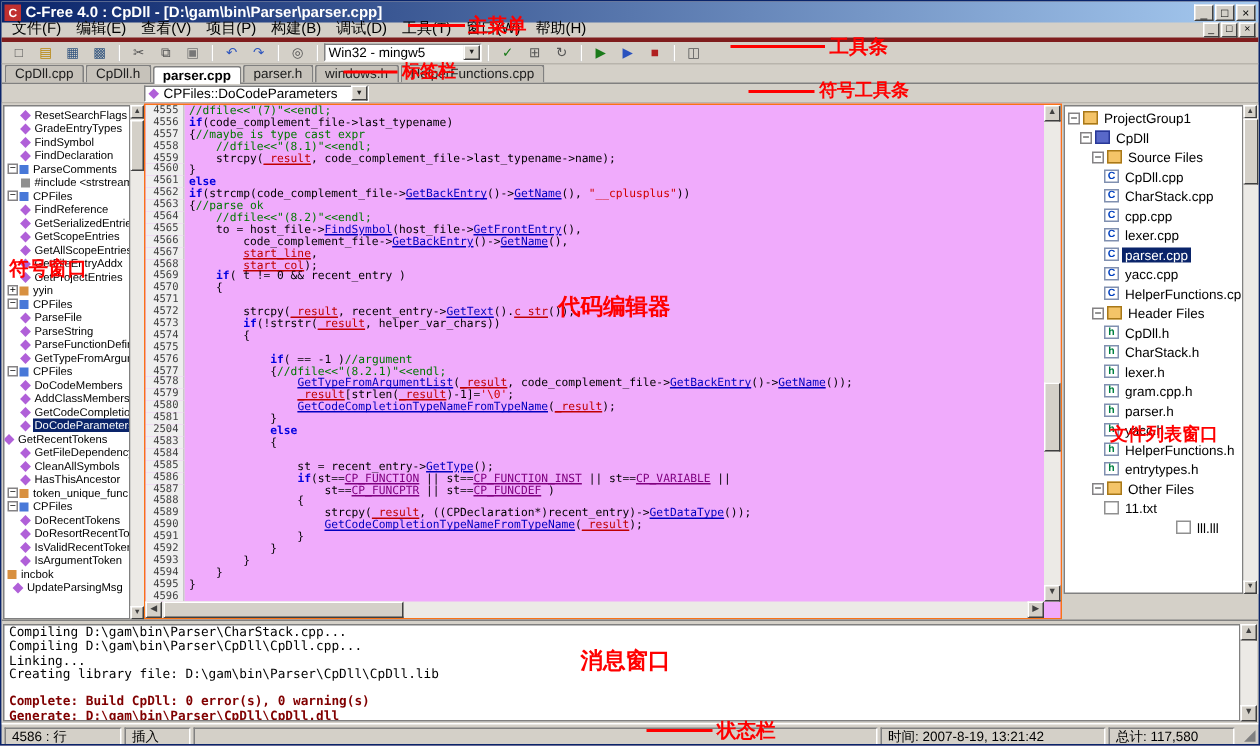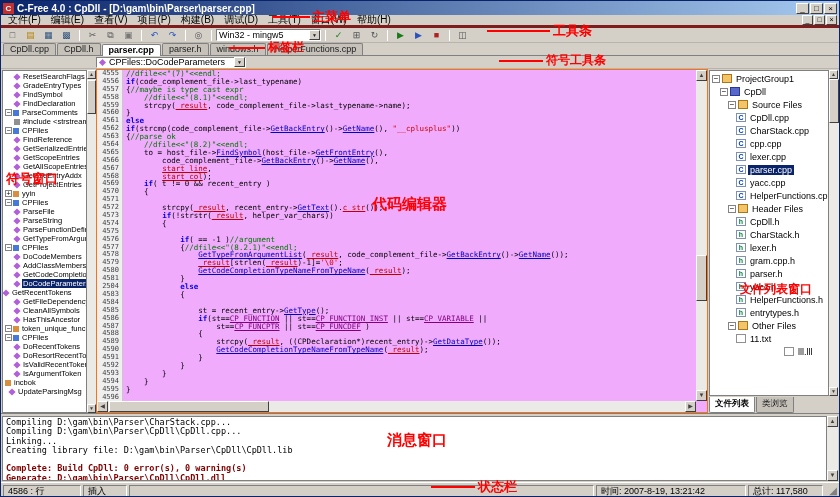--- a/index.html
+++ b/index.html
@@ -648,24 +648,20 @@
           <div class="frow" style="padding-left: 26px; margin-left: 48px;">
             <span class="ficon fi-file"></span>
             <span class="flabel">lll.lll</span>
           </div>
         </div>
       <div class="rp-scroll">
         <span class="sb-btn sm arr-up"></span>
         <span class="sb-thumb" style="top:9px;height:44px;"></span>
         <span class="sb-btn sm arr-down sb-bottom"></span>
       </div>
-      <div class="rp-tabs">
-          <span class="rp-tab active">文件列表</span>
-          <span class="rp-tab">类浏览</span>
-        </div>
     </div>
 
   </div>
 
   <div class="messages">
     <div class="msg-box">
         <div class="msg-line msg-pl">Compiling D:\gam\bin\Parser\CharStack.cpp...</div>
         <div class="msg-line msg-pl">Compiling D:\gam\bin\Parser\CpDll\CpDll.cpp...</div>
         <div class="msg-line msg-pl">Linking...</div>
         <div class="msg-line msg-pl">Creating library file: D:\gam\bin\Parser\CpDll\CpDll.lib</div>
@@ -678,21 +674,21 @@
       <span class="sb-btn arr-down sb-bottom"></span>
     </div>
   </div>
 
   <div class="statusbar">
     <span class="sb-cells">
         <span class="sb-cell" style="width: 78px;">4586 : 行</span>
         <span class="sb-cell" style="width: 44px;">插入</span>
         <span class="sb-cell grow"></span>
         <span class="sb-cell" style="width: 150px;">时间: 2007-8-19, 13:21:42</span>
-        <span class="sb-cell" style="width: 75px;">总计: 117,580</span>
+        <span class="sb-cell" style="width: 84px;">总计: 117,580</span>
       </span>
     <span class="resize-grip"></span>
   </div>
 
   <div id="annotations">
       <div class="anno" style="left: 311px; top: 7px; font-size: 13px;">主菜单</div>
       <div class="anno-line" style="left: 271px; top: 15px; width: 38px;"></div>
       <div class="anno" style="left: 552px; top: 21px; font-size: 13px;">工具条</div>
       <div class="anno-line" style="left: 486px; top: 29px; width: 63px;"></div>
       <div class="anno" style="left: 267px; top: 38px; font-size: 12px;">标签栏</div>

